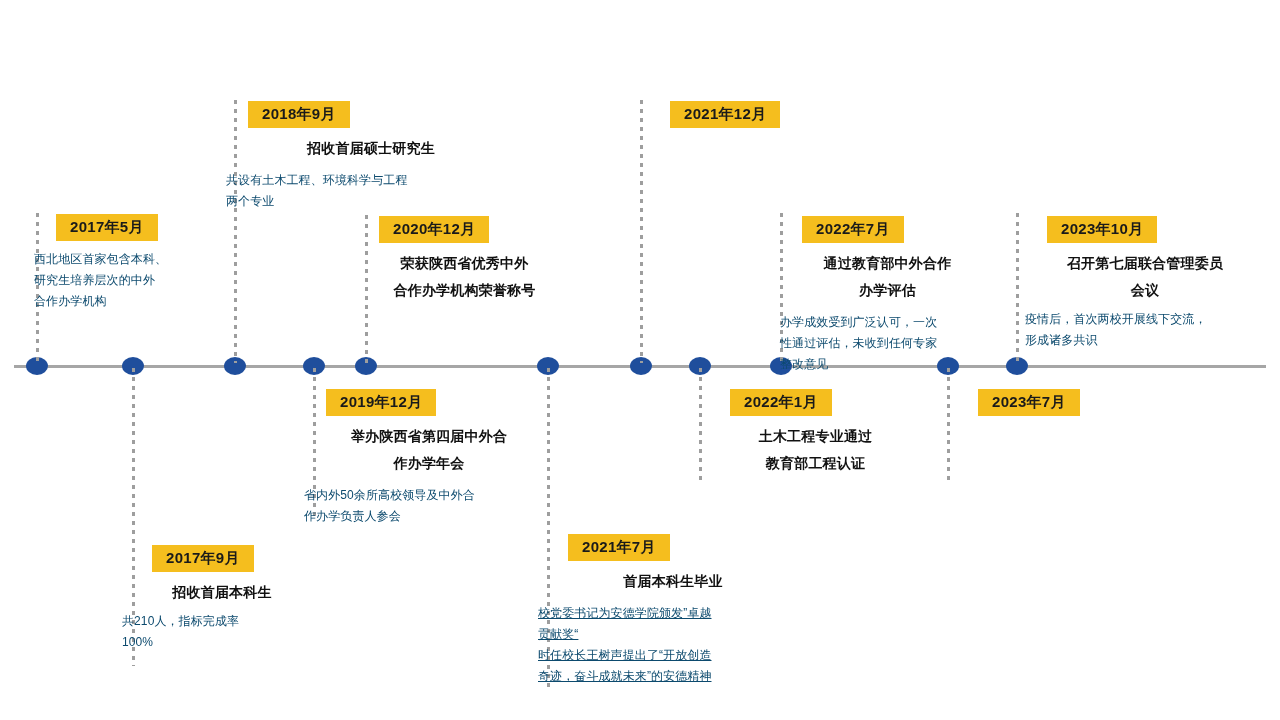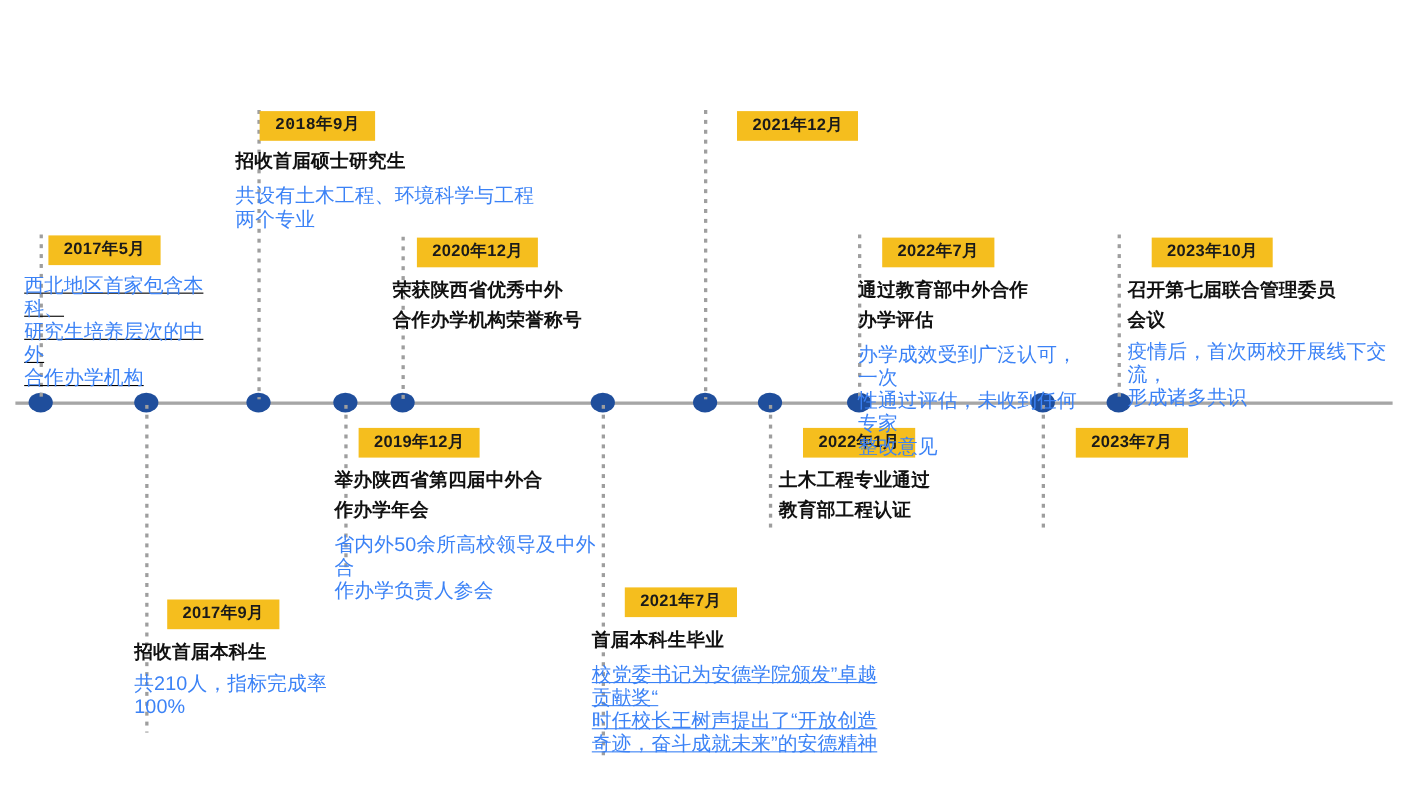--- a/index.html
+++ b/index.html
@@ -47,31 +47,32 @@
     background:#f5be1e;
     color:#1a1a1a;
     font-weight:bold;
     font-size:15px;
     line-height:22px;
     padding:2px 14px 3px 14px;
     white-space:nowrap;
     letter-spacing:.3px;
   }
   .title{
-    font-size:17px;
+    font-size:14px;
     font-weight:bold;
     color:#111111;
     line-height:27px;
     margin-top:7px;
     white-space:pre-line;
     letter-spacing:.2px;
+    text-align:center;
   }
   .desc{
-    font-size:18px;
-    color:#3b82f6;
+    font-size:12px;
+    color:#0c4a6e;
     line-height:21px;
     margin-top:8px;
     white-space:pre-line;
     letter-spacing:.1px;
   }
   .desc.tight{margin-top:5px;}
   .desc.loose{text-decoration:underline;}
   .badge-indent{margin-left:22px;}
   .badge-indent2{margin-left:30px;}
 </style>
@@ -100,35 +101,35 @@
   <div class="conn" style="left:640px;top:100px;height:263px;"></div>
   <div class="conn" style="left:780px;top:213px;height:150px;"></div>
   <div class="conn" style="left:1016px;top:213px;height:150px;"></div>
 
   <div class="conn" style="left:132px;top:368px;height:298px;"></div>
   <div class="conn" style="left:313px;top:368px;height:153px;"></div>
   <div class="conn" style="left:547px;top:368px;height:322px;"></div>
   <div class="conn" style="left:699px;top:368px;height:116px;"></div>
   <div class="conn" style="left:947px;top:368px;height:116px;"></div>
 
-  <div class="event" style="left:22px;top:214px;width:165px;text-decoration:underline;">
+  <div class="event" style="left:34px;top:214px;width:165px;">
     <span class="badge badge-indent">2017年5月</span>
     <div class="desc">西北地区首家包含本科、
 研究生培养层次的中外
 合作办学机构</div>
   </div>
 
   <div class="event" style="left:122px;top:545px;width:200px;">
     <span class="badge badge-indent2">2017年9月</span>
     <div class="title">招收首届本科生</div>
     <div class="desc tight">共210人，指标完成率
 100%</div>
   </div>
 
-  <div class="event" style="left:214px;top:101px;width:290px;font-family:Liberation Mono, monospace;">
+  <div class="event" style="left:226px;top:101px;width:290px;">
     <span class="badge badge-indent">2018年9月</span>
     <div class="title">招收首届硕士研究生</div>
     <div class="desc">共设有土木工程、环境科学与工程
 两个专业</div>
   </div>
 
   <div class="event" style="left:304px;top:389px;width:250px;">
     <span class="badge badge-indent">2019年12月</span>
     <div class="title">举办陕西省第四届中外合
 作办学年会</div>

